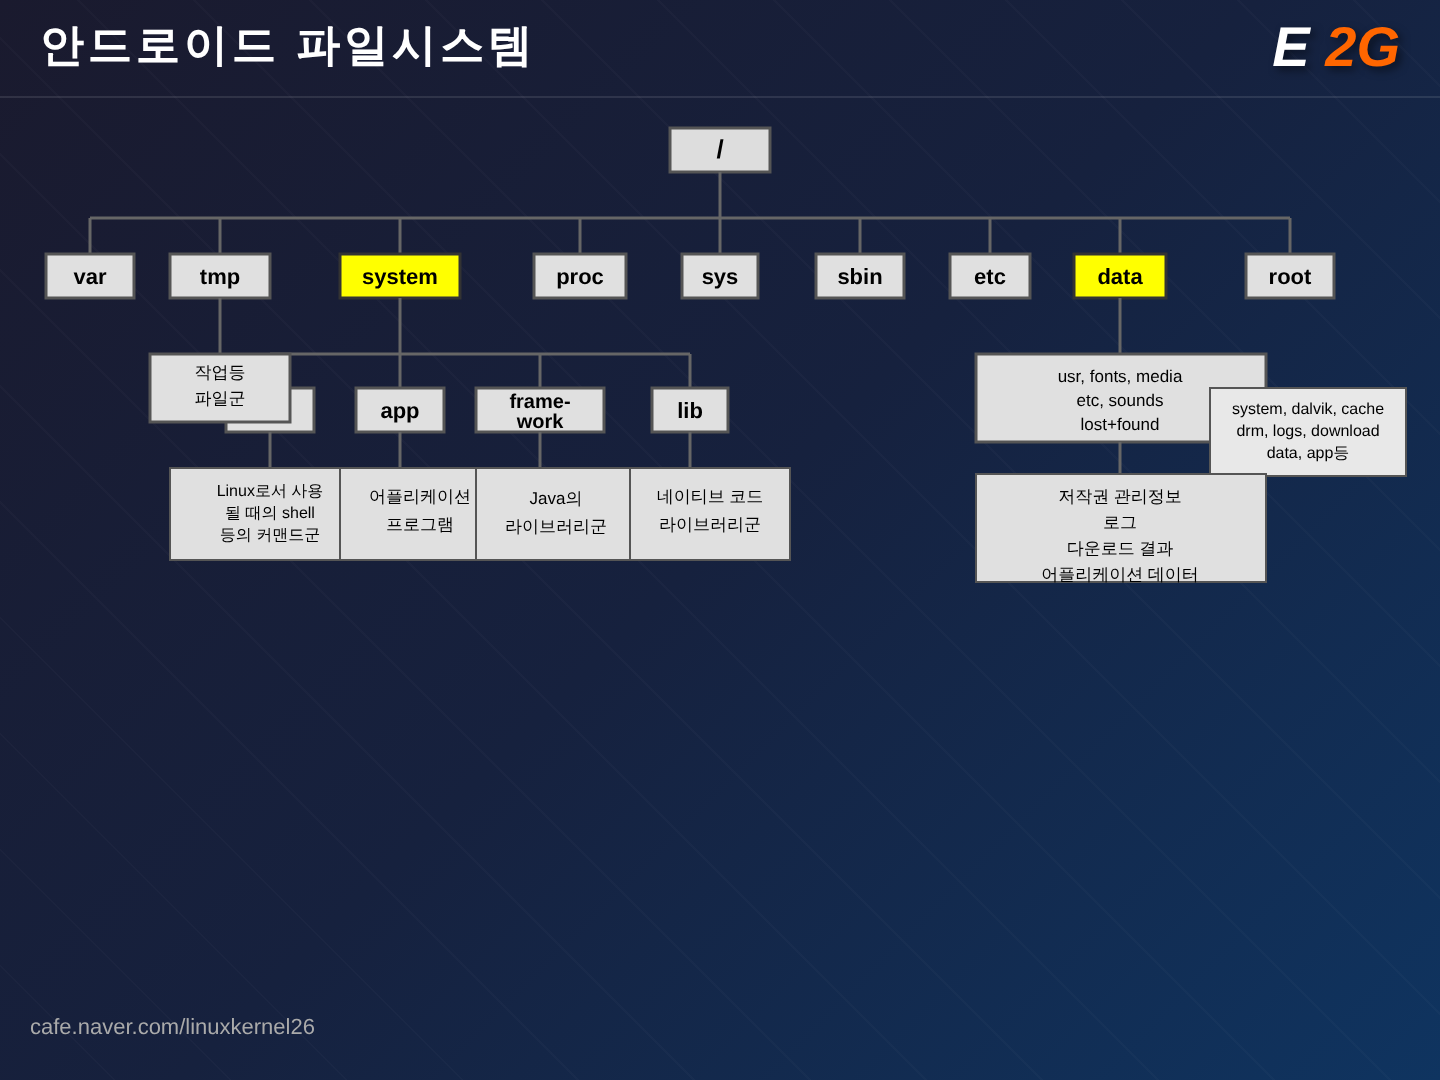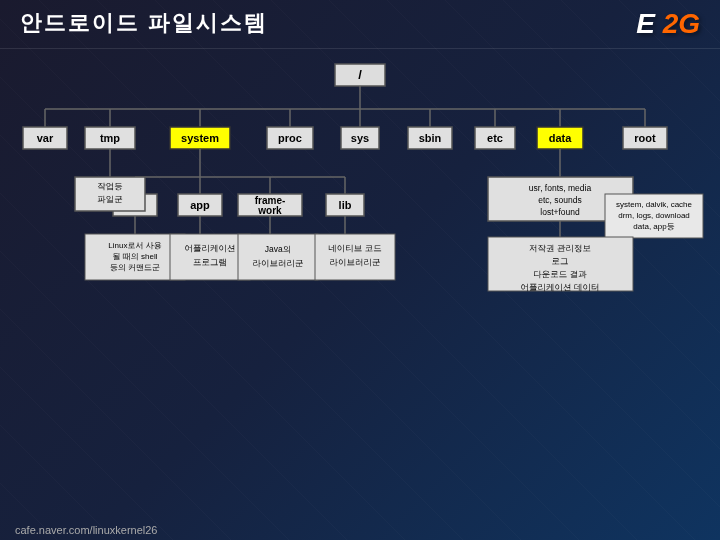--- a/index.html
+++ b/index.html
@@ -60,21 +60,21 @@
     
     .main {
       position: relative;
       z-index: 10;
       padding: 10px 15px;
     }
 
     
     .footer {
       position: absolute;
-      bottom: 4px;
+      bottom: 20px;
       left: 15px;
       color: #aaa;
       font-size: 11px;
       z-index: 10;
     }
 
     
     .tree-wrapper {
       width: 690px;
       margin: 0 auto;

